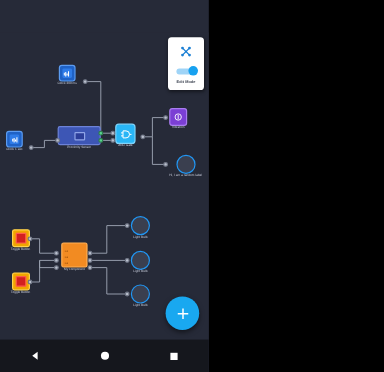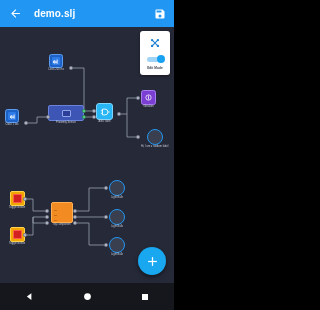--- a/index.html
+++ b/index.html
@@ -261,33 +261,20 @@
   .navbtn {
     width: 22px; height: 22px;
     display: flex; align-items: center; justify-content: center;
   }
 </style>
 </head>
 <body>
 
 <div id="screen">
 
-  <div id="appbar">
-    <div id="back-btn">
-      <svg width="13" height="13" viewBox="0 0 24 24">
-        <path d="M20 11H7.8l5.6-5.6L12 4l-8 8 8 8 1.4-1.4L7.8 13H20z" fill="#ffffff"></path>
-      </svg>
-    </div>
-    <div id="appbar-title">demo.slj</div>
-    <div id="save-btn">
-      <svg width="12" height="12" viewBox="0 0 24 24">
-        <path d="M17 3H5a2 2 0 0 0-2 2v14a2 2 0 0 0 2 2h14a2 2 0 0 0 2-2V7l-4-4zm-5 16a3 3 0 1 1 0-6 3 3 0 0 1 0 6zm3-10H5V5h10v4z" fill="#ffffff"></path>
-      </svg>
-    </div>
-  </div>
 
   <div id="canvas">
 
     <svg id="wires" viewBox="0 0 174 256">
       <g fill="none" stroke="#9aa1b0" stroke-width="0.8">
 
         <path d="M71 41 L84 41 L84 83"></path>
 
         <path d="M26 96 L37 96 L37 90 L46 90"></path>
 

